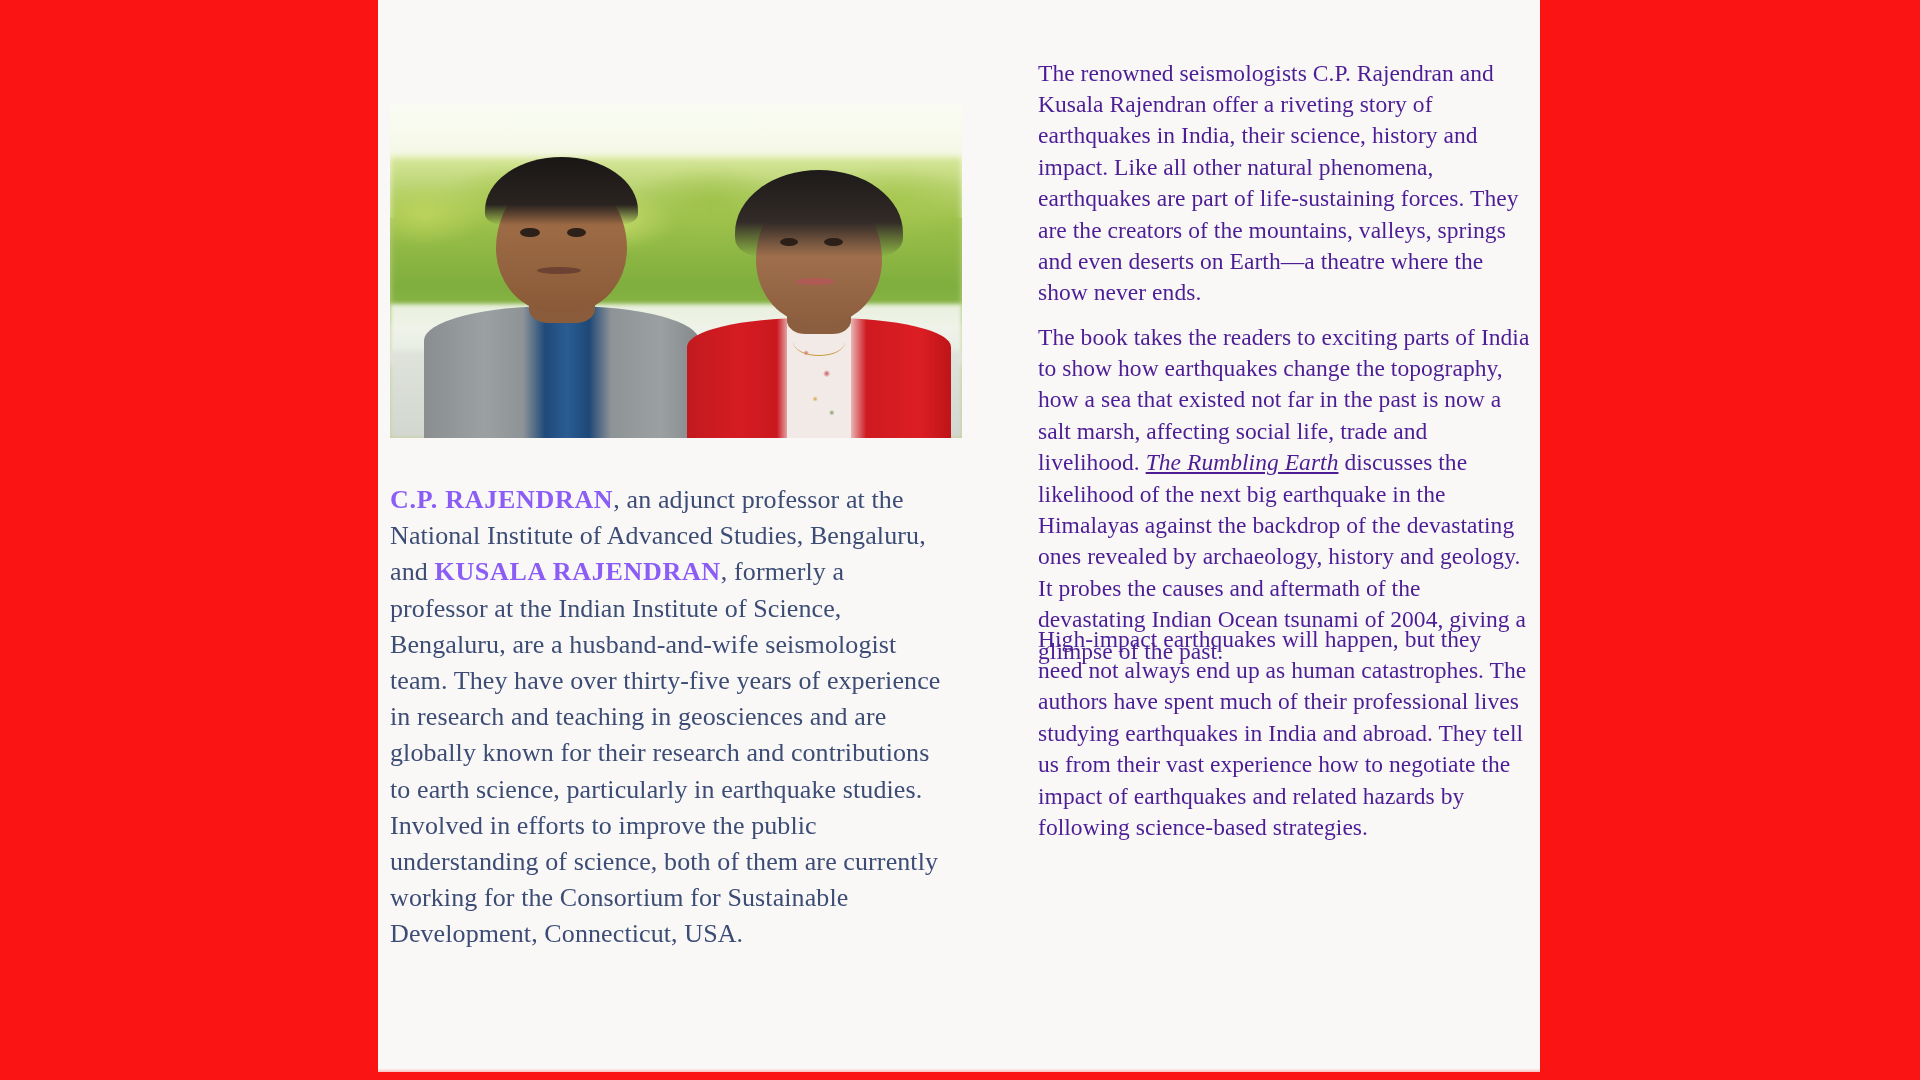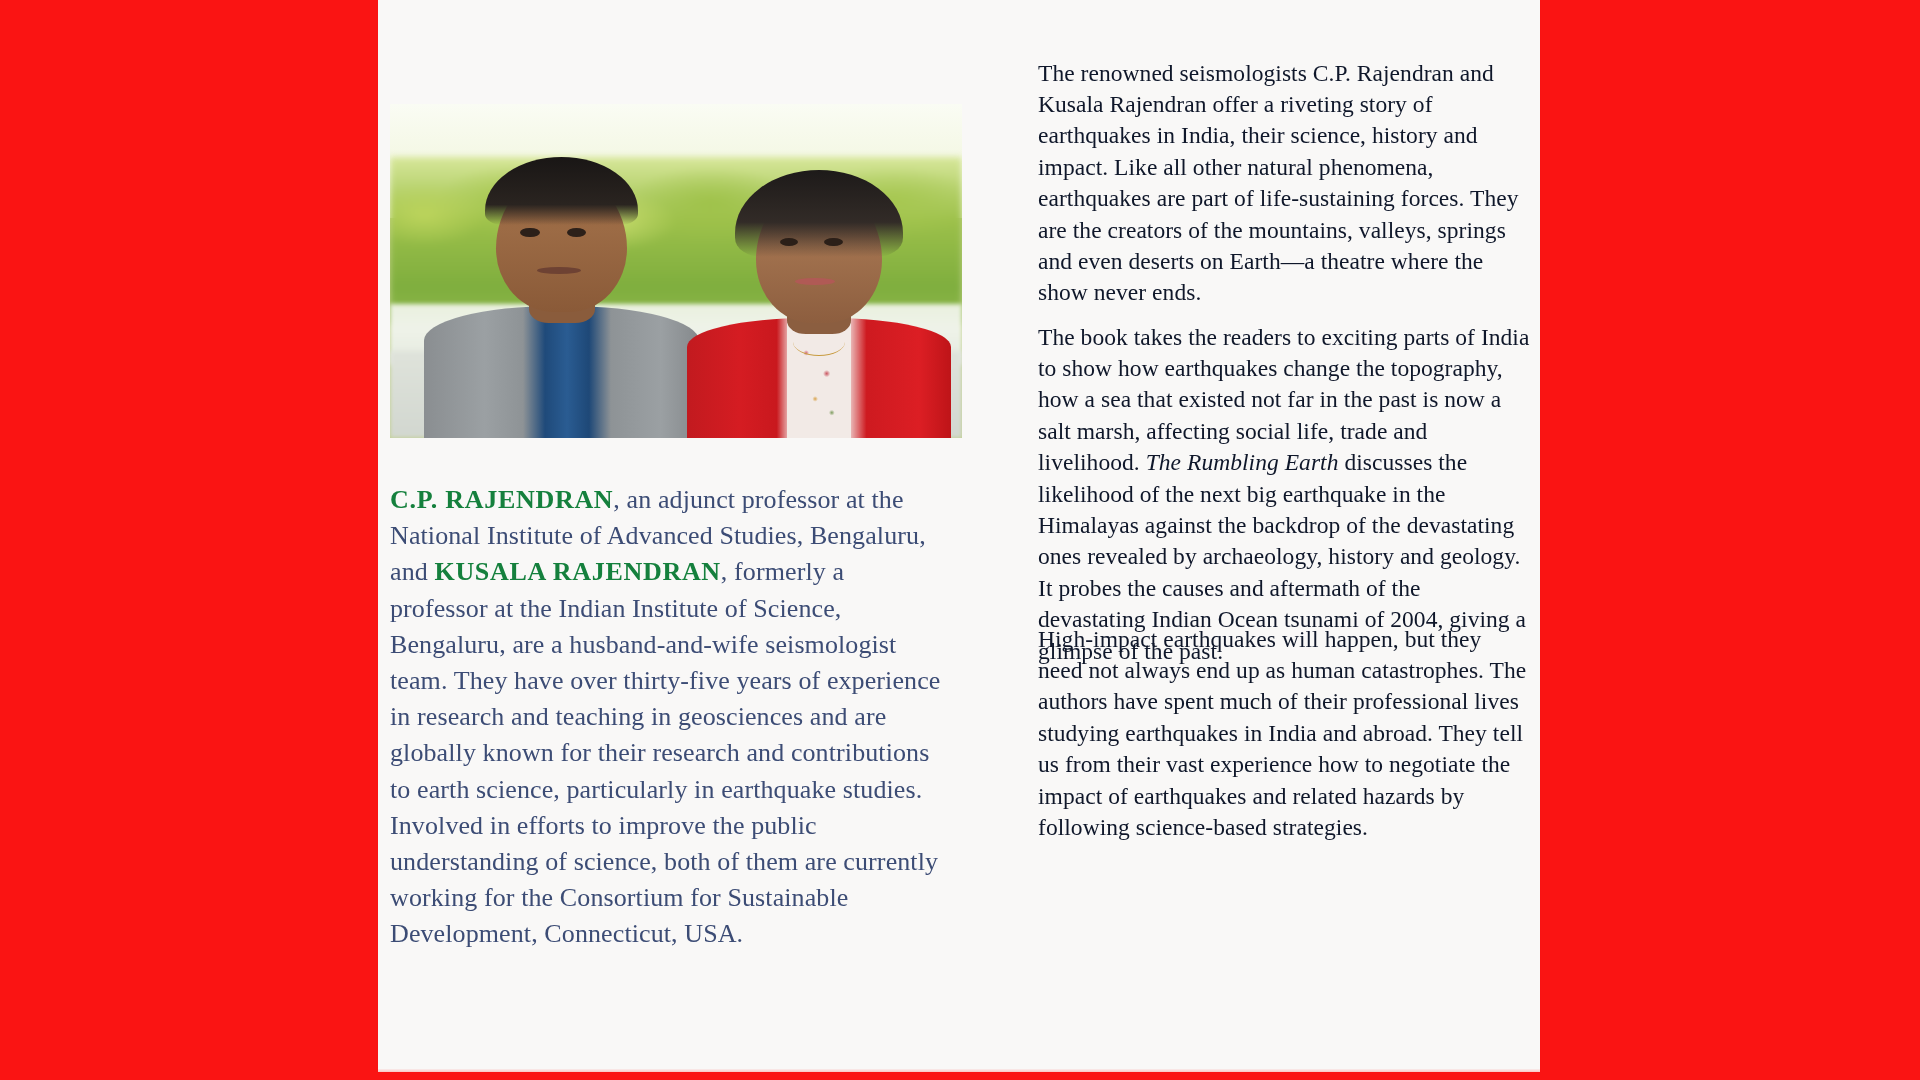--- a/index.html
+++ b/index.html
@@ -186,40 +186,40 @@
     position: absolute;
     left: 12px;
     top: 456px;
     width: 556px;
     color: #3C4C75;
     font-size: 26px;
     line-height: 36.2px;
     letter-spacing: 0.1px;
   }
   .name {
-    color: #15803d;
+    color: #8b5cf6;
     font-weight: bold;
     letter-spacing: 0.7px;
   }
 
   .blurb {
     position: absolute;
     left: 660px;
     width: 492px;
-    color: #0f172a;
+    color: #4c1d95;
     font-size: 23.5px;
     line-height: 31.4px;
     letter-spacing: 0.05px;
     white-space: pre-line;
   }
   #blurb-1 { top: 34px; }
   #blurb-2 { top: 298px; }
   #blurb-3 { top: 600px; }
 
-  .booktitle { font-style: italic; }
+  .booktitle { font-style: italic; text-decoration: underline; }
 </style>
 </head>
 <body>
 
 <div id="jacket">
 
   <div id="page-panel">
 
     <div id="content">
 

